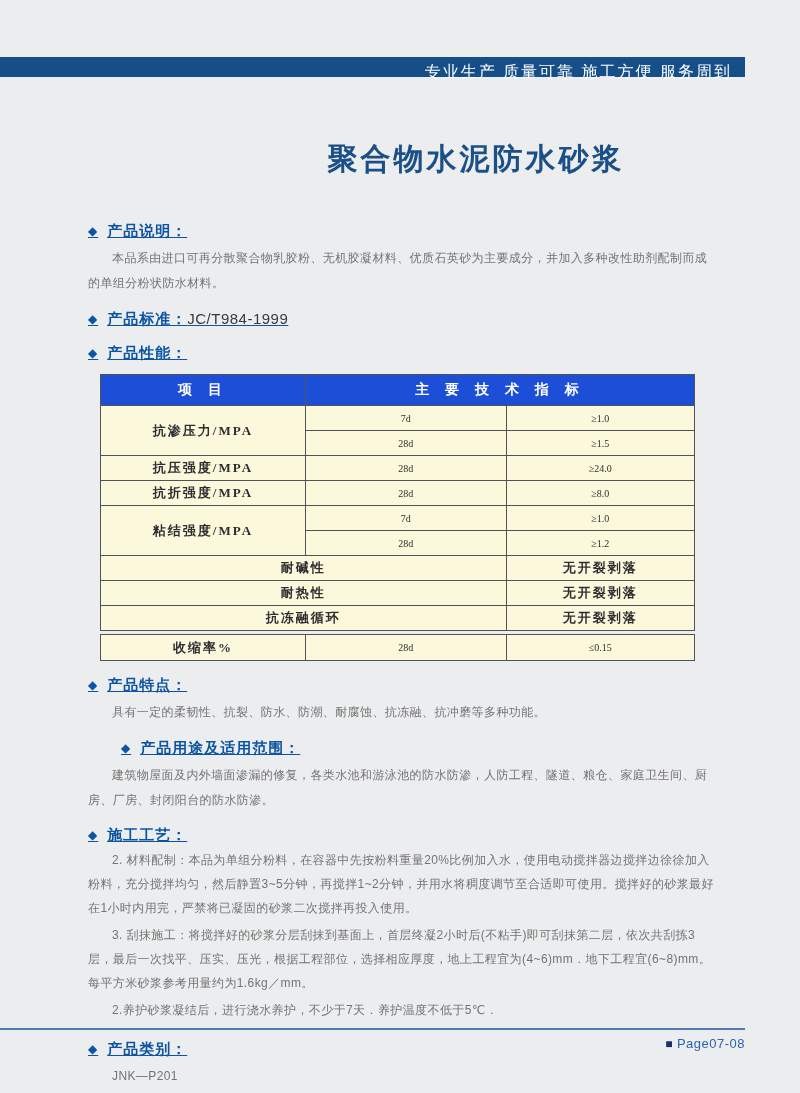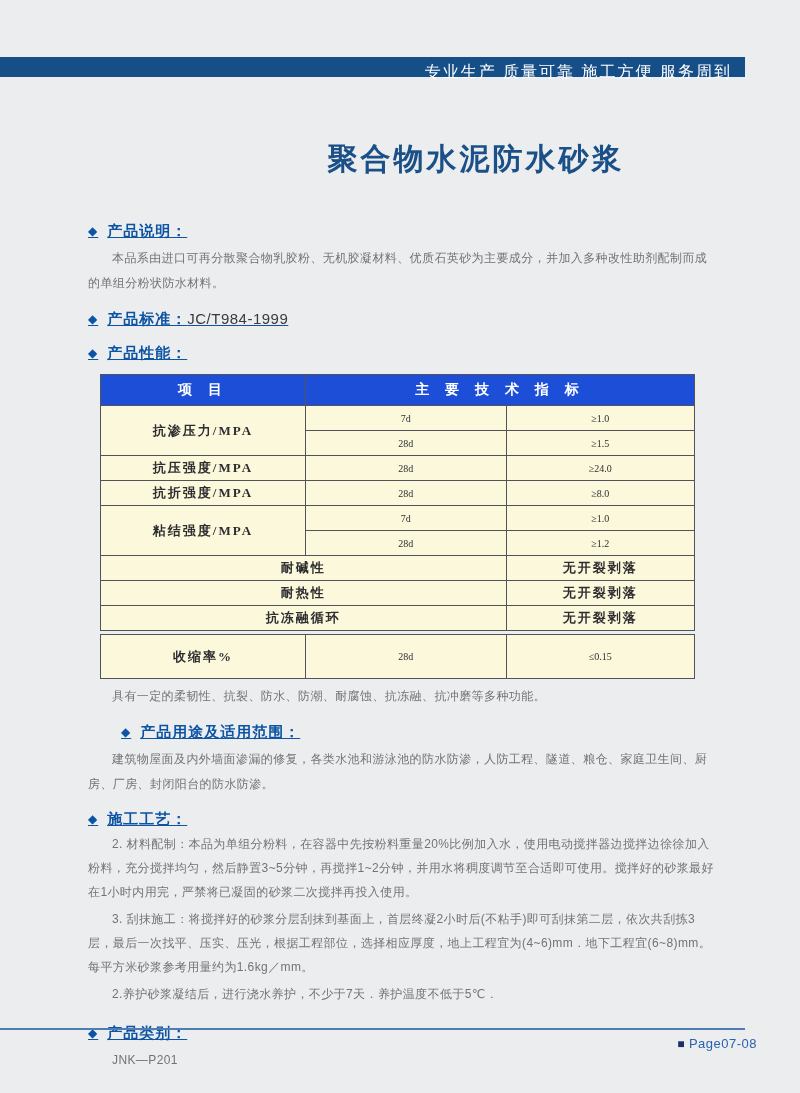--- a/index.html
+++ b/index.html
@@ -53,25 +53,25 @@
   .spec-table th, .spec-table td {
     border:1px solid #525358; text-align:center; vertical-align:middle;
     background:#FBF8DC; color:#2E2E30; font-size:10px; height:25px; padding:1px 2px;
   }
   .spec-table th {
     background:#1d4ed8; color:#FFFFFF; font-weight:bold;
     font-size:14px; height:31px; letter-spacing:6px;
     font-family:"Liberation Sans","DejaVu Sans",sans-serif;
   }
   .spec-table td.cn { font-weight:bold; font-size:13px; letter-spacing:2px; }
-  .spec-table.last td { height:44px; }
+  .spec-table.last td { height:26px; }
   
   .footer-rule { position:absolute; top:1028px; left:0; width:745px; height:2px; background:#4E7DB4; }
   .footer-page {
-    position:absolute; top:1036px; left:12px; width:745px; text-align:right;
+    position:absolute; top:1036px; left:0; width:745px; text-align:right;
     font-size:13px; color:#2A63AE; letter-spacing:0.5px;
   }
   .footer-page .sq { color:#1B2F6B; font-size:12px; margin-right:4px; }
 </style>
 </head>
 <body>
 
 <div class="page">
 
   <div class="top-band">
@@ -158,20 +158,23 @@
         </colgroup>
       <tbody>
         <tr>
           <td class="cn">收缩率%</td>
           <td>28d</td>
           <td>≤0.15</td>
         </tr>
       </tbody>
     </table>
 
+    <div class="sec-head mt-feat">
+      <span class="diamond">◆</span><span>产品特点：</span>
+    </div>
     <p class="body-p">具有一定的柔韧性、抗裂、防水、防潮、耐腐蚀、抗冻融、抗冲磨等多种功能。</p>
 
     <div class="sec-head mt-usage">
       <span class="diamond">◆</span><span>产品用途及适用范围：</span>
     </div>
     <p class="body-p">建筑物屋面及内外墙面渗漏的修复，各类水池和游泳池的防水防渗，人防工程、隧道、粮仓、家庭卫生间、厨房、厂房、封闭阳台的防水防渗。</p>
 
     <div class="sec-head mt-proc">
       <span class="diamond">◆</span><span>施工工艺：</span>
     </div>

